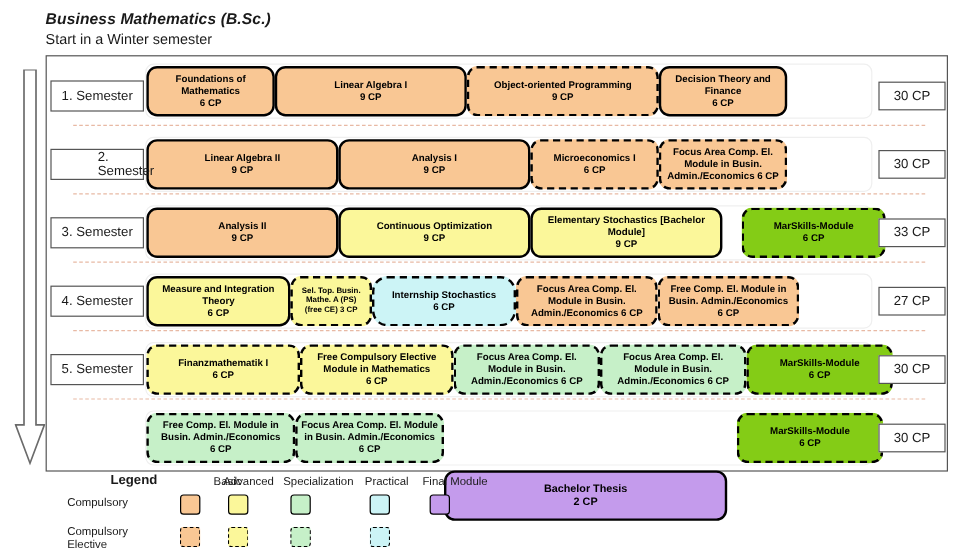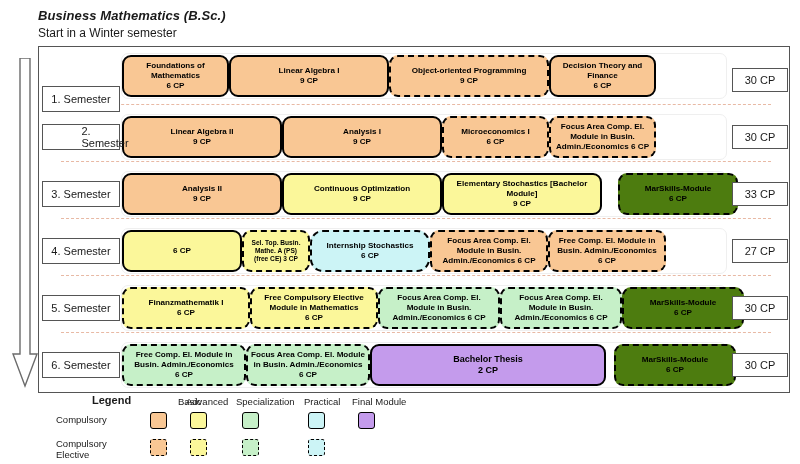--- a/index.html
+++ b/index.html
@@ -61,28 +61,28 @@
     height: 42px; border-radius: 9px;
     display: flex; flex-direction: column; align-items: center; justify-content: center;
     text-align: center; font-size: 8.1px; font-weight: bold; line-height: 1.22;
     color: #000; padding: 1px 3px; overflow: hidden;
   }
   .mod .nm { display: block; }
   .mod .cp { display: block; }
   .mod.solid { border: 2px solid #000; }
   .mod.dash  { border: 2px dashed #000; }
   .mod.tiny  { font-size: 6.6px; line-height: 1.25; }
-  .mod.big   { font-size: 9px; }
+  .mod.big   { font-size: 9px; margin-top: 48px; }
 
   .c-basic  { background: #f9c794; }
   .c-adv    { background: #fbf79a; }
   .c-spec   { background: #c6f0c8; }
   .c-prac   { background: #ccf4f6; }
   .c-final  { background: #c49bec; }
-  .c-none   { background: #4d7c0f; }
+  .c-none   { background: #84cc16; }
 
   
   #legend { position: absolute; left: 38px; top: 394px; width: 752px; height: 70px; }
   #legend-title {
     position: absolute; left: 22px; top: 0;
     font-size: 11px; font-weight: bold; color: #1a1a1a; padding-left: 32px;
   }
   .leg-rowlabel {
     position: absolute; left: 18px;
     font-size: 9.5px; color: #1a1a1a; line-height: 1.2;
@@ -103,21 +103,21 @@
   <div id="title">Business Mathematics (B.Sc.)</div>
   <div id="subtitle">Start in a Winter semester</div>
 
   <svg id="down-arrow" viewBox="0 0 26 330">
     <polygon points="8,0 18,0 18,296 25,296 13,328 1,296 8,296" fill="#ffffff" stroke="#6b6b6b" stroke-width="1.4"></polygon>
   </svg>
 
   <div id="frame">
     <div id="rows">
         <div class="sem-row" style="top: 4px;">
-          <div class="sem-label" style="top: 16px; margin-top: 19px;">1. Semester</div>
+          <div class="sem-label" style="top: 16px;">1. Semester</div>
           <div class="track" style="top: 2px;">
             <div class="mod solid c-basic" style="left: 0px; width: 107px;">
               <span class="nm">Foundations of Mathematics</span>
               <span class="cp">6 CP</span>
             </div>
             <div class="mod solid c-basic" style="left: 107px; width: 160px;">
               <span class="nm">Linear Algebra I</span>
               <span class="cp">9 CP</span>
             </div>
             <div class="mod dash c-basic" style="left: 267px; width: 160px;">
@@ -174,20 +174,21 @@
               <span class="cp">6 CP</span>
             </div>
           </div>
           <div class="cp-total" style="top: 17px;">33 CP</div>
         </div>
         <div class="row-sep" style="top: 171px;"></div>
         <div class="sem-row" style="top: 175px;">
           <div class="sem-label" style="top: 16px;">4. Semester</div>
           <div class="track" style="top: 6px;">
             <div class="mod solid c-adv" style="left: 0px; width: 120px;">
+              <span class="nm">Measure and Integration Theory</span>
               <span class="cp">6 CP</span>
             </div>
             <div class="mod dash c-adv tiny" style="left: 120px; width: 68px;">
               <span class="nm">Sel. Top. Busin. Mathe. A (PS) (free CE) 3 CP</span>
             </div>
             <div class="mod dash c-prac" style="left: 188px; width: 120px; border-radius: 13px;">
               <span class="nm">Internship Stochastics</span>
               <span class="cp">6 CP</span>
             </div>
             <div class="mod dash c-basic" style="left: 308px; width: 118px;">
@@ -220,21 +221,20 @@
             </div>
             <div class="mod dash c-none" style="left: 500px; width: 122px;">
               <span class="nm">MarSkills-Module</span>
               <span class="cp">6 CP</span>
             </div>
           </div>
           <div class="cp-total" style="top: 17px;">30 CP</div>
         </div>
         <div class="row-sep" style="top: 285px;"></div>
         <div class="sem-row" style="top: 289px;">
-          <div class="sem-label" style="top: 16px;">6. Semester</div>
           <div class="track" style="top: 6px;">
             <div class="mod dash c-spec" style="left: 0px; width: 124px;">
               <span class="nm">Free Comp. El. Module in Busin. Admin./Economics</span>
               <span class="cp">6 CP</span>
             </div>
             <div class="mod dash c-spec" style="left: 124px; width: 124px;">
               <span class="nm">Focus Area Comp. El. Module in Busin. Admin./Economics 6 CP</span>
             </div>
             <div class="mod solid c-final big" style="left: 248px; width: 236px;">
               <span class="nm">Bachelor Thesis</span>

